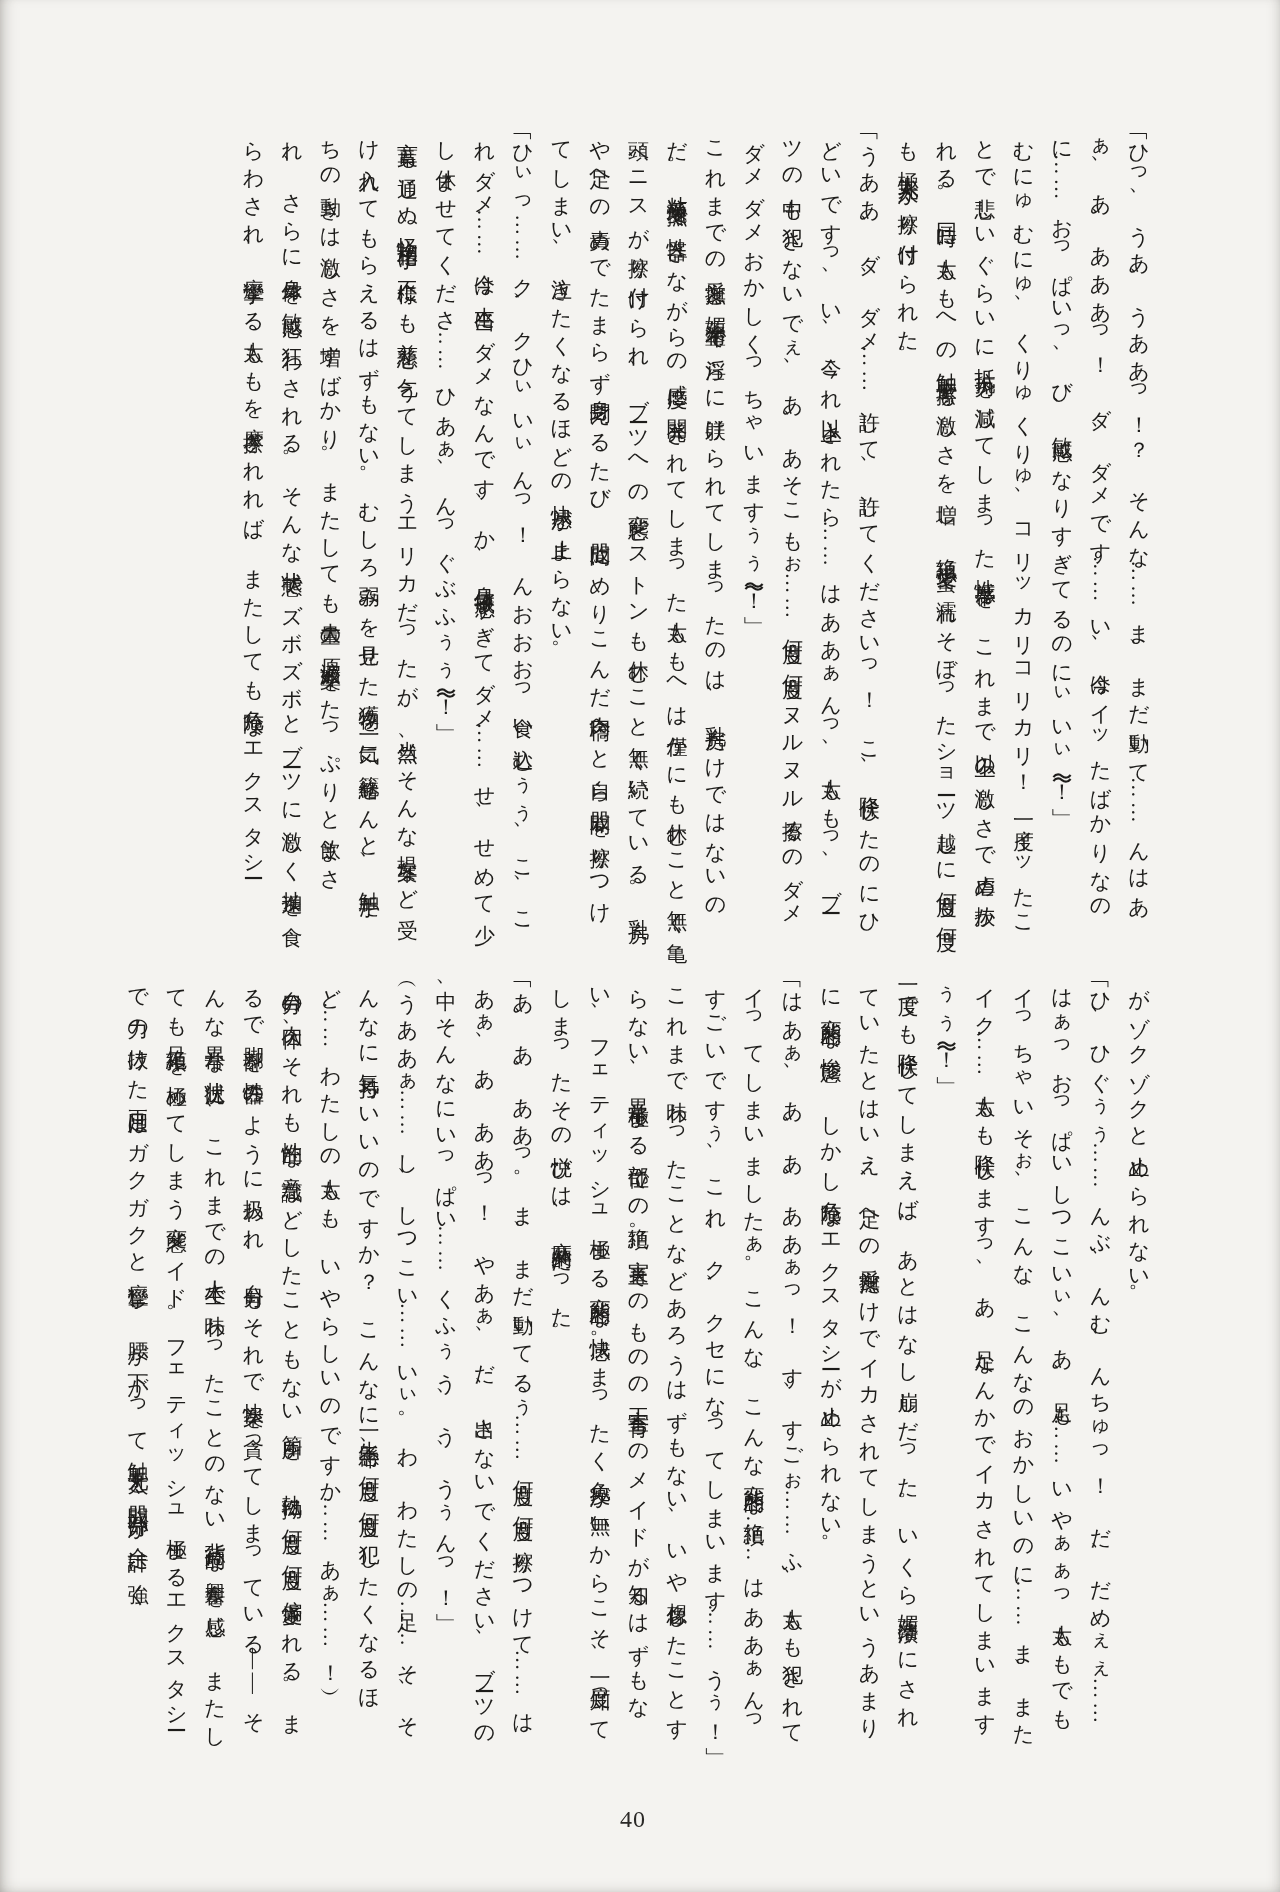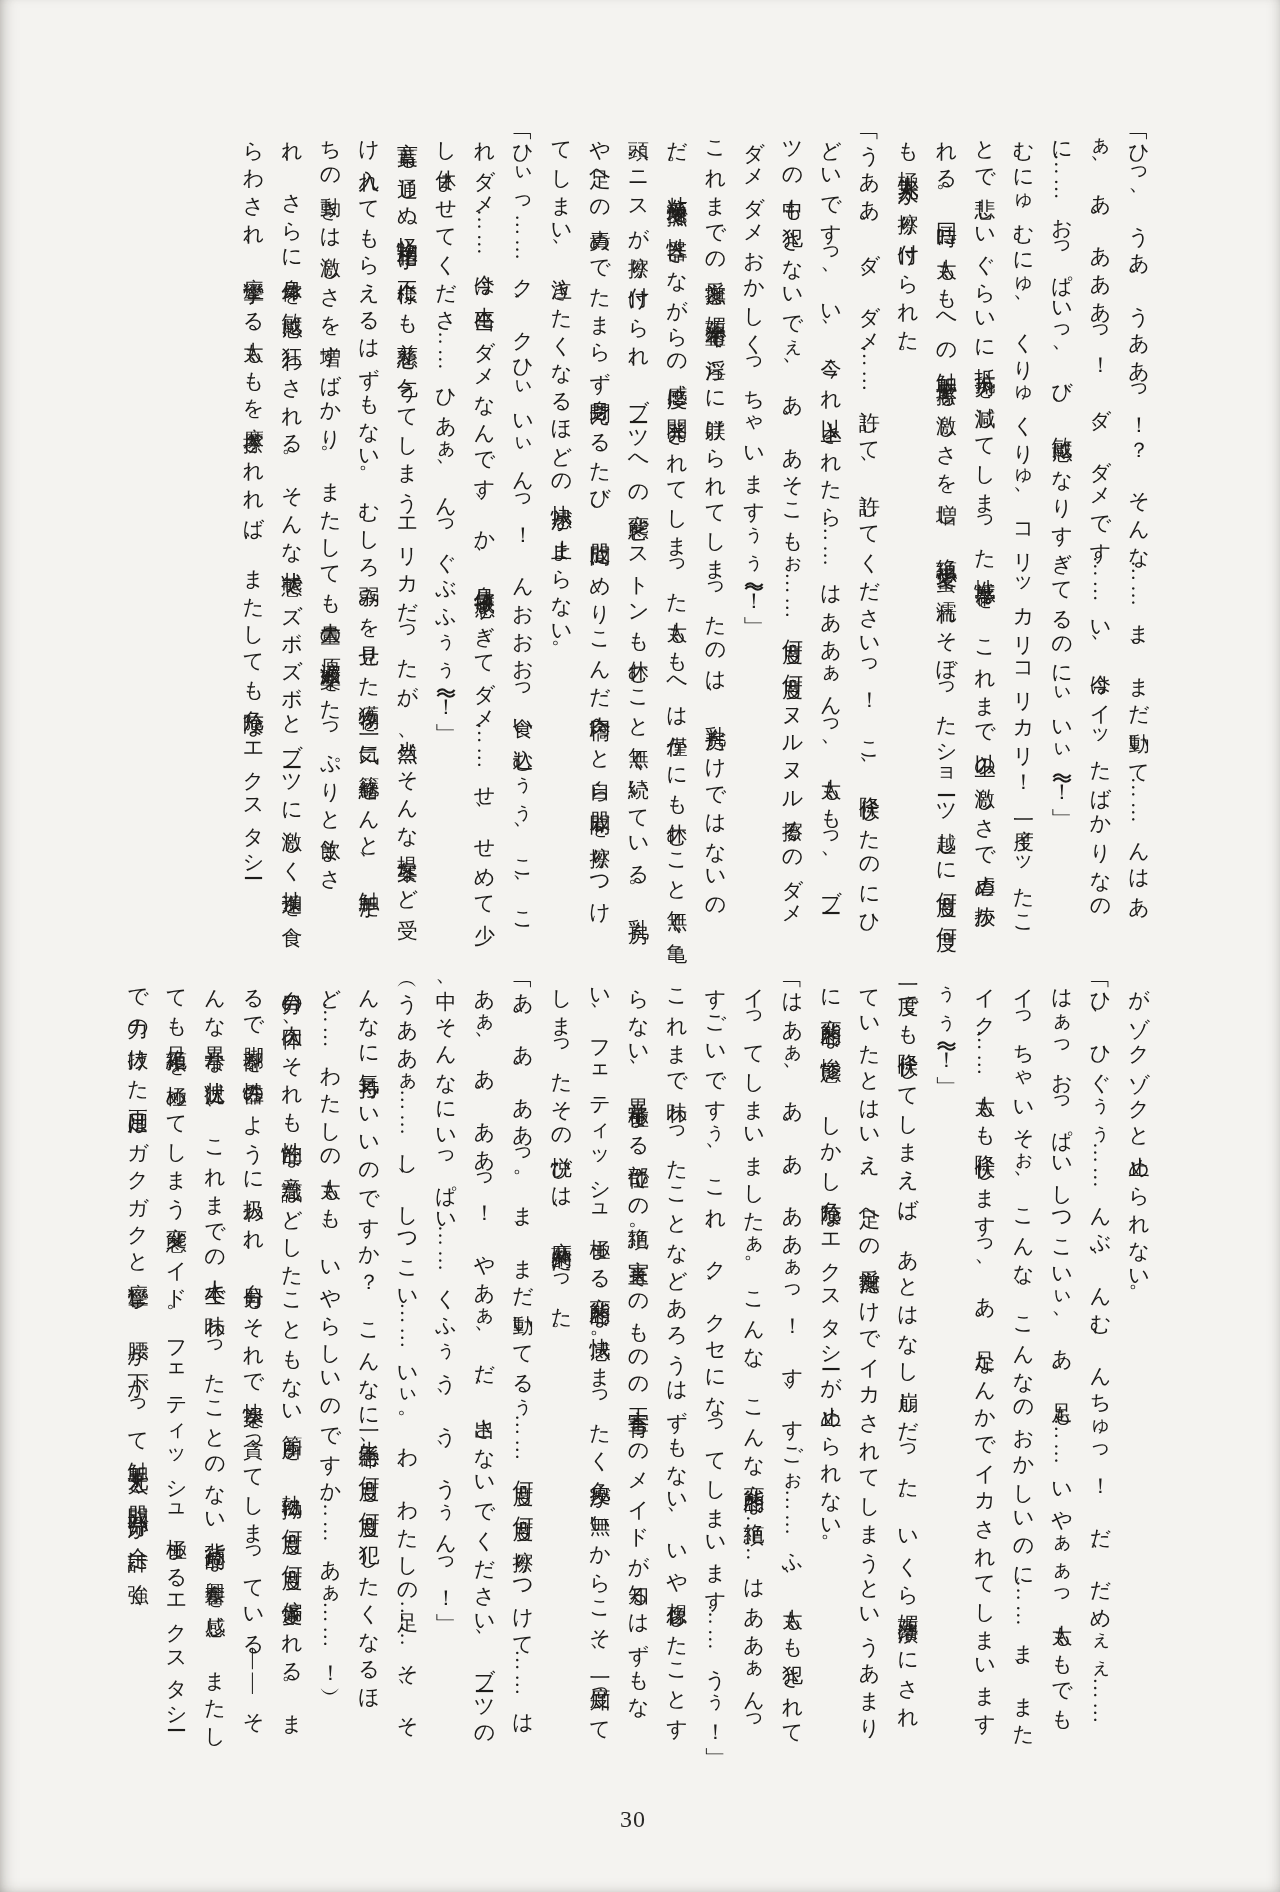--- a/index.html
+++ b/index.html
@@ -68,15 +68,15 @@
       <p>がゾクゾクと止められない。</p>
       <p>「ひ、ひぐぅぅ……んぶ、んむ、んちゅっ！　だ、だめぇぇ……はぁっおっぱいしつこいぃ、あ、足も……いやぁぁっ太ももでもイっちゃいそぉ、こんな、こんなのおかしいのに……ま、またイク……太もも降伏しますっ、あ、足なんかでイカされてしまいますぅぅ〜〜！」</p>
       <p>一度でも降伏してしまえば、あとはなし崩しだった。いくら媚薬漬けにされていたとはいえ、足への愛撫だけでイカされてしまうというあまりに変態的な惨態に、しかし危険なエクスタシーが止められない。</p>
       <p>「はあぁ、あ、あ、ああぁっ！　す、すごぉ……ふ、太もも犯されてイってしまいましたぁ。こんな、こんな変態的な絶頂……はああぁんっすごいですぅ、これ、ク、クセになってしまいます……うぅ！」</p>
       <p>これまで味わったことなどあろうはずもない、いや想像したことすらない、異常極まる部位での絶頂。実直そのものの王室育ちのメイドが知るはずもない、フェティッシュ極まる変態的な快感。まったく免疫が無いからこそ、一度知ってしまったその悦びは、麻薬的だった。</p>
       <p>「あ、あ、ああっ。ま、まだ動いてるぅ……何度も何度も擦りつけて……はあぁ、あ、ああっ！　やあぁ、だ、出さないでください、ブーツの中、そんなにいっぱい……くふぅう、う、うぅんっ！」</p>
       <p>（うああぁ……し、しつこい……いぃ。わ、わたしの足……そ、そんなに気持ちいいのですか？　こんなに一生懸命、何度も何度も犯したくなるほど……わたしの太もも、いやらしいのですか……あぁ……！）</p>
       <p>自分の肉体、それも性的な意識などしたこともない箇所を、執拗に何度も何度も偏愛される。まるで脚部を性器のように扱われ、自分もそれで快楽を貪ってしまっている――そんな異常な状況に、これまでの人生で味わったことのない背徳的な興奮を感じ、またしても足絶頂を極めてしまう変態メイド。フェティッシュ極まるエクスタシーで力の抜けた両足はガクガクと痙攣し、腰が下がって触手丸太と股間部分が余計に強く</p>
     </div>
 
-  <div class="page-number">30</div>
+  <div class="page-number">40</div>
 
 </div>
 
 </body></html>

